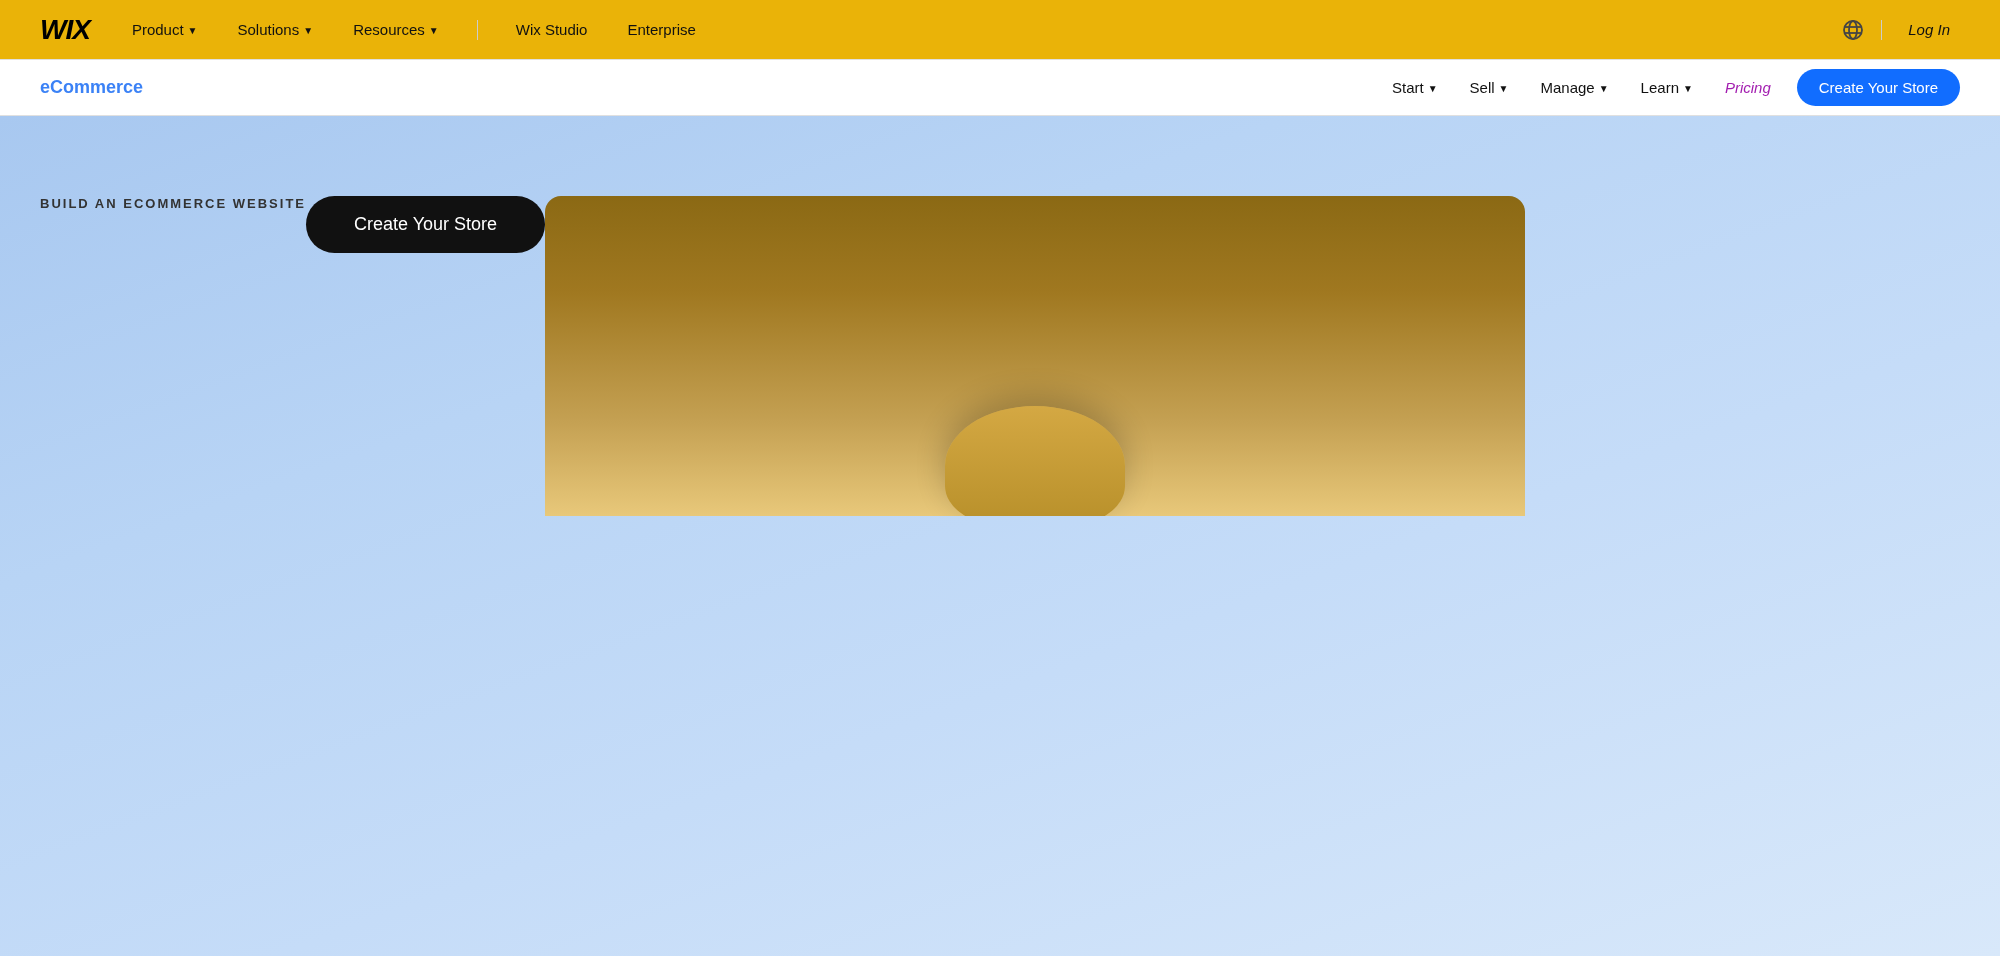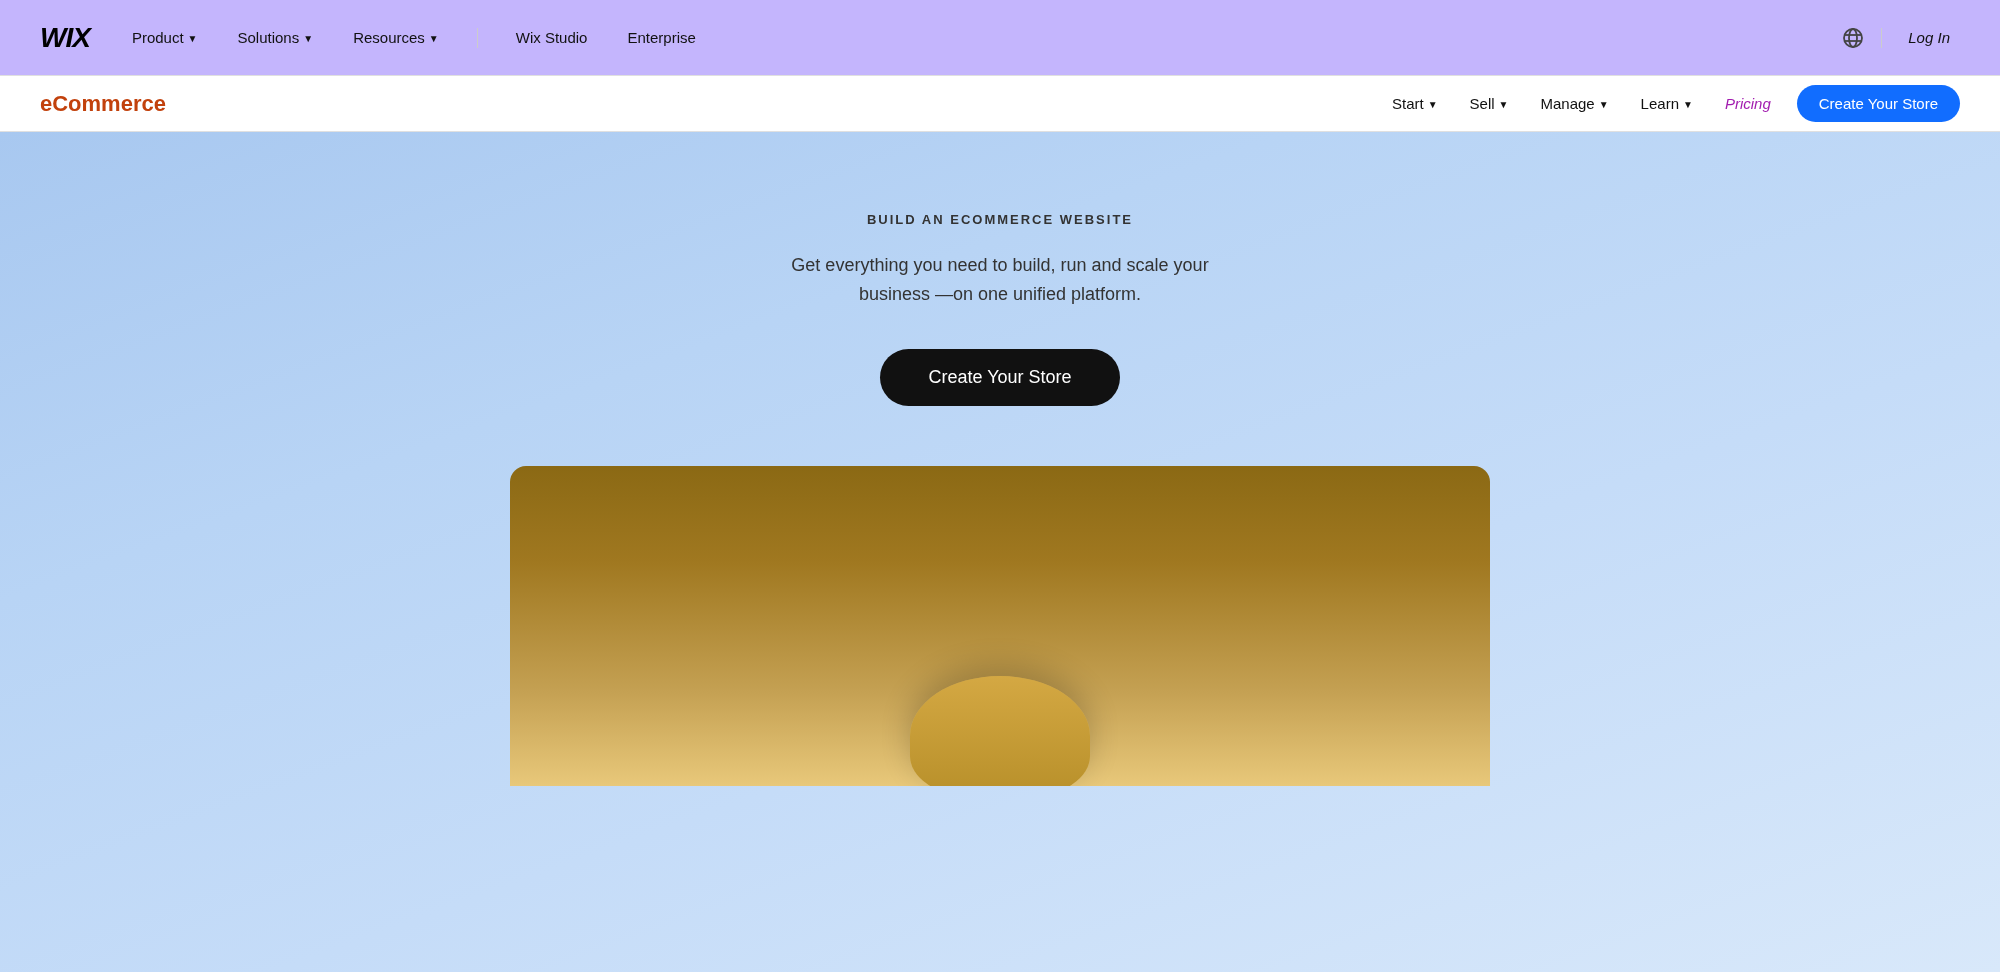--- a/index.html
+++ b/index.html
@@ -4,22 +4,22 @@
   <style>
     * { margin: 0; padding: 0; box-sizing: border-box; }
     body { font-family: -apple-system, BlinkMacSystemFont, 'Helvetica Neue', Arial, sans-serif; overflow-x: hidden; }
 
     
     .top-nav {
       display: flex;
       align-items: center;
       justify-content: space-between;
       padding: 0 40px;
-      height: 76px;
-      background: #c4b5fd;
+      height: 60px;
+      background: #eab308;
       border-bottom: 1px solid #e0e0e0;
       position: relative;
       z-index: 100;
     }
     .top-nav-left {
       display: flex;
       align-items: center;
       gap: 32px;
     }
     .wix-logo {
@@ -91,23 +91,23 @@
       align-items: center;
       justify-content: space-between;
       padding: 0 40px;
       height: 56px;
       background: #fff;
       border-bottom: 1px solid #e0e0e0;
       position: relative;
       z-index: 99;
     }
     .sub-nav-brand {
-      font-size: 22px;
+      font-size: 18px;
       font-weight: 600;
-      color: #c2410c;
+      color: #3b82f6;
     }
     .sub-nav-right {
       display: flex;
       align-items: center;
       gap: 4px;
     }
     .sub-nav-item {
       display: flex;
       align-items: center;
       gap: 4px;
@@ -135,22 +135,21 @@
       font-weight: 500;
       cursor: pointer;
       margin-left: 8px;
     }
 
     
     .hero {
       background: linear-gradient(160deg, #a8c8f0 0%, #b8d4f5 30%, #c5dcf8 60%, #d8e8fa 100%);
       min-height: 840px;
       display: flex;
-      flex-direction: column;
-      align-items: center;
+      align-items: flex-start;
       padding: 80px 40px 0;
       position: relative;
       overflow: hidden;
     }
     .hero-eyebrow {
       font-size: 13px;
       font-weight: 600;
       letter-spacing: 2px;
       color: #333;
       text-transform: uppercase;
@@ -273,20 +272,19 @@
     </div>
     <div class="sub-nav-plain">
       <span>Pricing</span>
     </div>
     <button class="create-store-btn">Create Your Store</button>
   </div>
 </nav>
 
 <section class="hero">
   <p class="hero-eyebrow">BUILD AN ECOMMERCE WEBSITE</p>
-  <p class="hero-subtext">Get everything you need to build, run and scale your business —on one unified platform.</p>
   <button class="hero-cta-btn">Create Your Store</button>
   <div class="hero-image-container">
     <div class="hero-image-placeholder">
       <div class="product-shape"></div>
     </div>
   </div>
 </section>
 
 </body></html>

